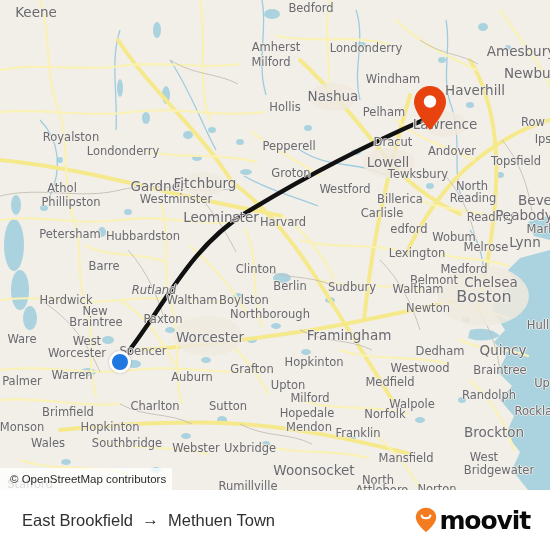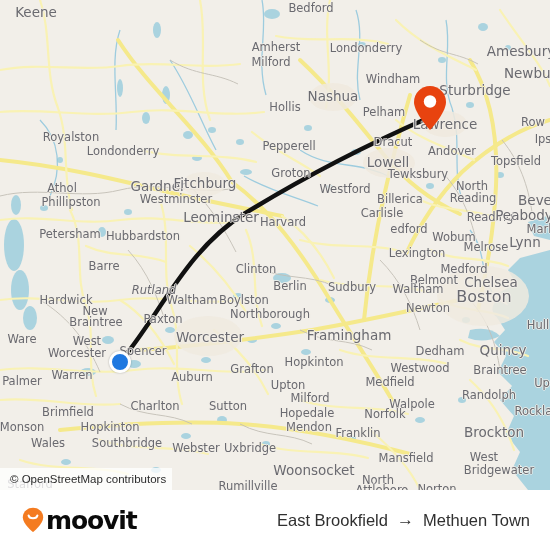--- a/index.html
+++ b/index.html
@@ -326,21 +326,21 @@
     <div id="place-labels">
         <div class="place sz-l" style="left: 36px; top: 12px;">Keene</div>
         <div class="place sz-m" style="left: 311px; top: 8px;">Bedford</div>
         <div class="place sz-m" style="left: 276px; top: 47px;">Amherst</div>
         <div class="place sz-m" style="left: 271px; top: 62px;">Milford</div>
         <div class="place sz-m" style="left: 366px; top: 48px;">Londonderry</div>
         <div class="place sz-l" style="left: 521px; top: 51px;">Amesbury</div>
         <div class="place sz-l" style="left: 534px; top: 73px;">Newbury</div>
         <div class="place sz-m" style="left: 393px; top: 79px;">Windham</div>
         <div class="place sz-l" style="left: 333px; top: 96px;">Nashua</div>
-        <div class="place sz-l" style="left: 475px; top: 90px;">Sturbridge</div>
+        <div class="place sz-l" style="left: 475px; top: 90px;">Haverhill</div>
         <div class="place sz-m" style="left: 285px; top: 107px;">Hollis</div>
         <div class="place sz-m" style="left: 384px; top: 112px;">Pelham</div>
         <div class="place sz-l" style="left: 445px; top: 124px;">Lawrence</div>
         <div class="place sz-m" style="left: 71px; top: 137px;">Royalston</div>
         <div class="place sz-m" style="left: 123px; top: 151px;">Londonderry</div>
         <div class="place sz-m" style="left: 289px; top: 146px;">Pepperell</div>
         <div class="place sz-m" style="left: 393px; top: 142px;">Dracut</div>
         <div class="place sz-m" style="left: 452px; top: 151px;">Andover</div>
         <div class="place sz-m" style="left: 533px; top: 122px;">Row</div>
         <div class="place sz-m" style="left: 543px; top: 139px;">Ips</div>
@@ -445,28 +445,28 @@
         <circle cx="17" cy="16.5" r="6.2" fill="#ffffff"></circle>
       </svg>
     </div>
 
 
     <div id="attribution">© OpenStreetMap contributors</div>
   </div>
 
   <div id="footer">
 
+    <div id="route-summary">
+      <span>East Brookfield</span>
+      <span id="route-arrow-icon">→</span>
+      <span>Methuen Town</span>
+    </div>
+
     <div id="moovit-logo">
       <svg width="22" height="26" viewBox="0 0 22 26">
         <path d="M11 0.8 C5.1 0.8 0.8 5.1 0.8 10.4 C0.8 17 11 25 11 25 C11 25 21.2 17 21.2 10.4 C21.2 5.1 16.9 0.8 11 0.8 Z" fill="#f47b20"></path>
         <path d="M6.6 8.6 C7.4 12.2 14.6 12.2 15.4 8.6" stroke="#ffffff" stroke-width="2.1" fill="none" stroke-linecap="round"></path>
       </svg>
       <span id="moovit-wordmark">moovit</span>
     </div>
-
-    <div id="route-summary">
-      <span>East Brookfield</span>
-      <span id="route-arrow-icon">→</span>
-      <span>Methuen Town</span>
-    </div>
   </div>
 
 </div>
 
 </body></html>

